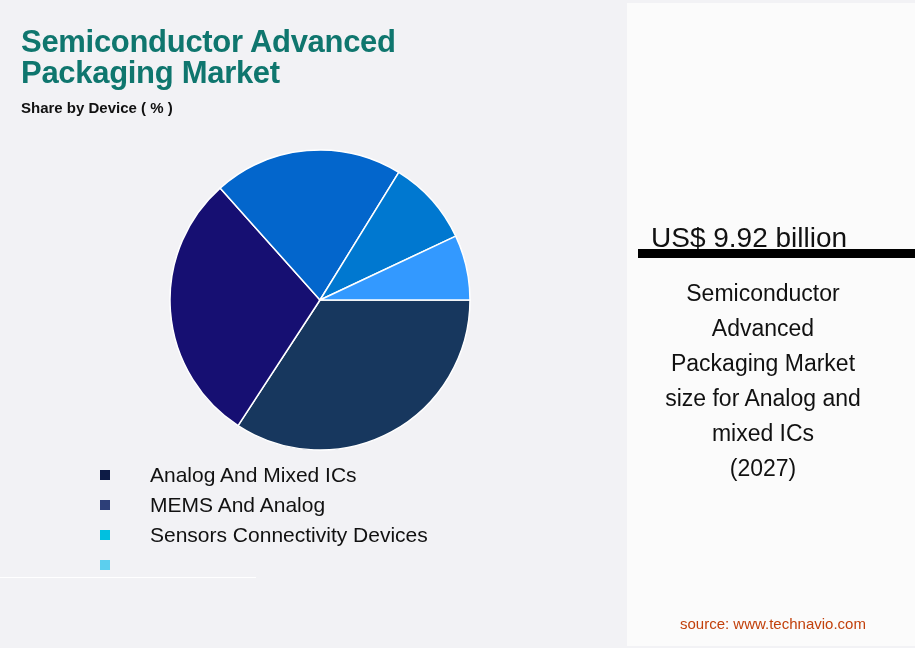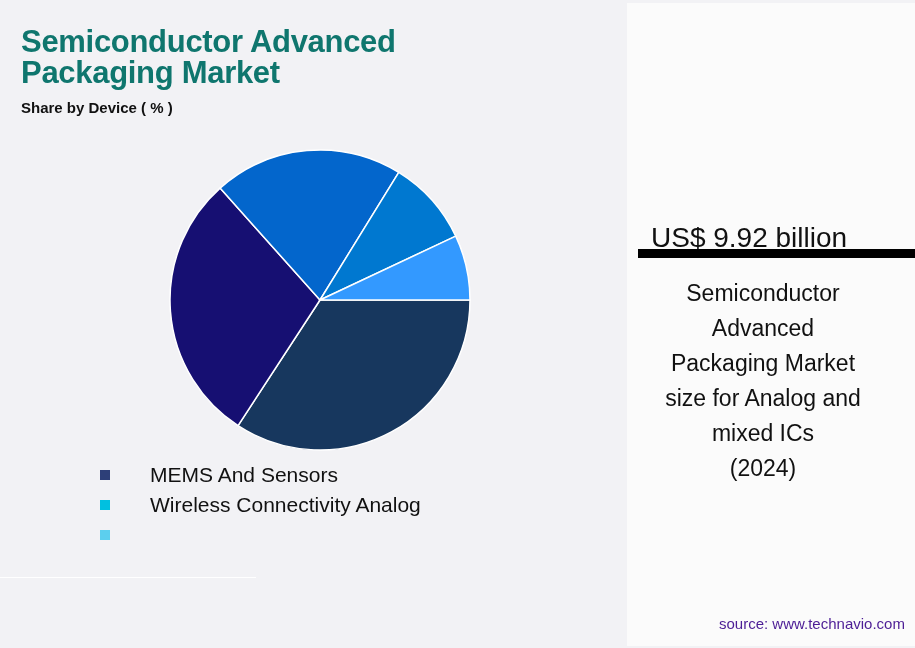--- a/index.html
+++ b/index.html
@@ -12,21 +12,21 @@
   .legend { position:absolute; left:100px; top:460px; }
   .legend-item { height:30px; display:flex; align-items:center; }
   .swatch { width:10px; height:10px; display:inline-block; margin-right:40px; }
   .legend-label { font-size:21px; color:#111; font-weight:normal; }
   .sep-line { position:absolute; left:0; top:577px; width:256px; height:1px; background:#ffffff; }
   .panel { position:absolute; left:627px; top:3px; width:288px; height:643px; background:#fbfbfb; }
   .value { position:absolute; left:651px; top:216px; font-size:28px; color:#111;margin-top:6px; }
   .rule { position:absolute; left:638px; top:249px; width:277px; height:9px; background:#000; }
   .desc { position:absolute; left:638px; top:276px; width:250px; text-align:center; font-size:23px;
           line-height:35px; color:#111; white-space:pre-line; }
-  .source { position:absolute; left:680px; top:615px; font-size:15px; color:#4c1d95;margin-left:39px; }
+  .source { position:absolute; left:680px; top:615px; font-size:15px; color:#c2410c; }
 </style>
 </head>
 <body>
 
 <div class="title">
   <div>Semiconductor Advanced</div>
   <div>Packaging Market</div>
 </div>
 <div class="subtitle">Share by Device ( % )</div>
 
@@ -35,35 +35,39 @@
       <path d="M154,154 L304,154 A150,150 0 0 1 72.04084798985964,279.6292060063213 Z" fill="#17375e"></path>
       <path d="M154,154 L72.04084798985964,279.6292060063213 A150,150 0 0 1 54.0982198848622,42.10882818637273 Z" fill="#160f72"></path>
       <path d="M154,154 L54.0982198848622,42.10882818637273 A150,150 0 0 1 232.77619449419424,26.350827730796155 Z" fill="#0366cc"></path>
       <path d="M154,154 L232.77619449419424,26.350827730796155 A150,150 0 0 1 289.7240578699028,90.13310626523892 Z" fill="#0078d0"></path>
       <path d="M154,154 L289.7240578699028,90.13310626523892 A150,150 0 0 1 304,153.99999999999983 Z" fill="#3399ff"></path>
     </g>
 </svg>
 
 <div class="legend">
   <div class="legend-item">
+    <span class="swatch" style="background:#0d1b45"></span>
+    <span class="legend-label">Analog And Mixed ICs</span>
+  </div>
+  <div class="legend-item">
     <span class="swatch" style="background:#2d3f78"></span>
-    <span class="legend-label">MEMS And Sensors</span>
+    <span class="legend-label">MEMS And Analog</span>
   </div>
   <div class="legend-item">
     <span class="swatch" style="background:#00c0e0"></span>
-    <span class="legend-label">Wireless Connectivity Analog</span>
+    <span class="legend-label">Sensors Connectivity Devices</span>
   </div>
   <div class="legend-item">
     <span class="swatch" style="background:#5ccfee"></span>
   </div>
 </div>
 <div class="sep-line"></div>
 
 <div class="panel"></div>
 <div class="value">US$ 9.92 billion</div>
 <div class="rule"></div>
 <div class="desc">Semiconductor
 Advanced
 Packaging Market
 size for Analog and
 mixed ICs
-(2024)</div>
+(2027)</div>
 <div class="source">source: www.technavio.com</div>
 
 </body></html>

